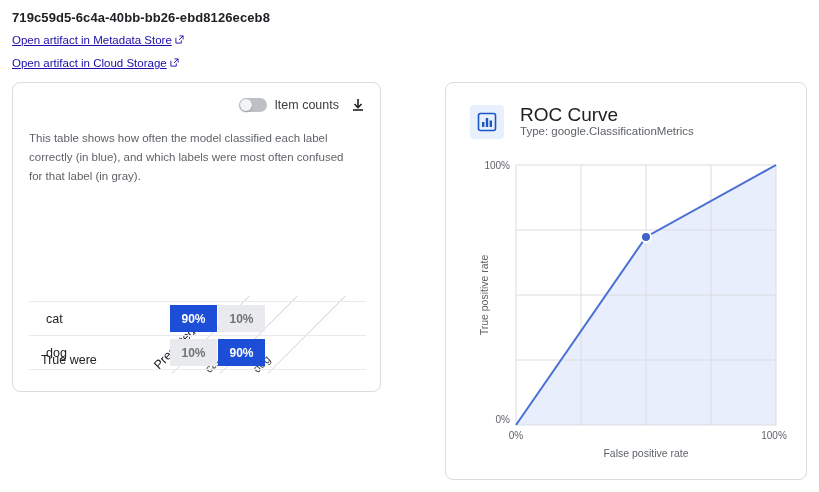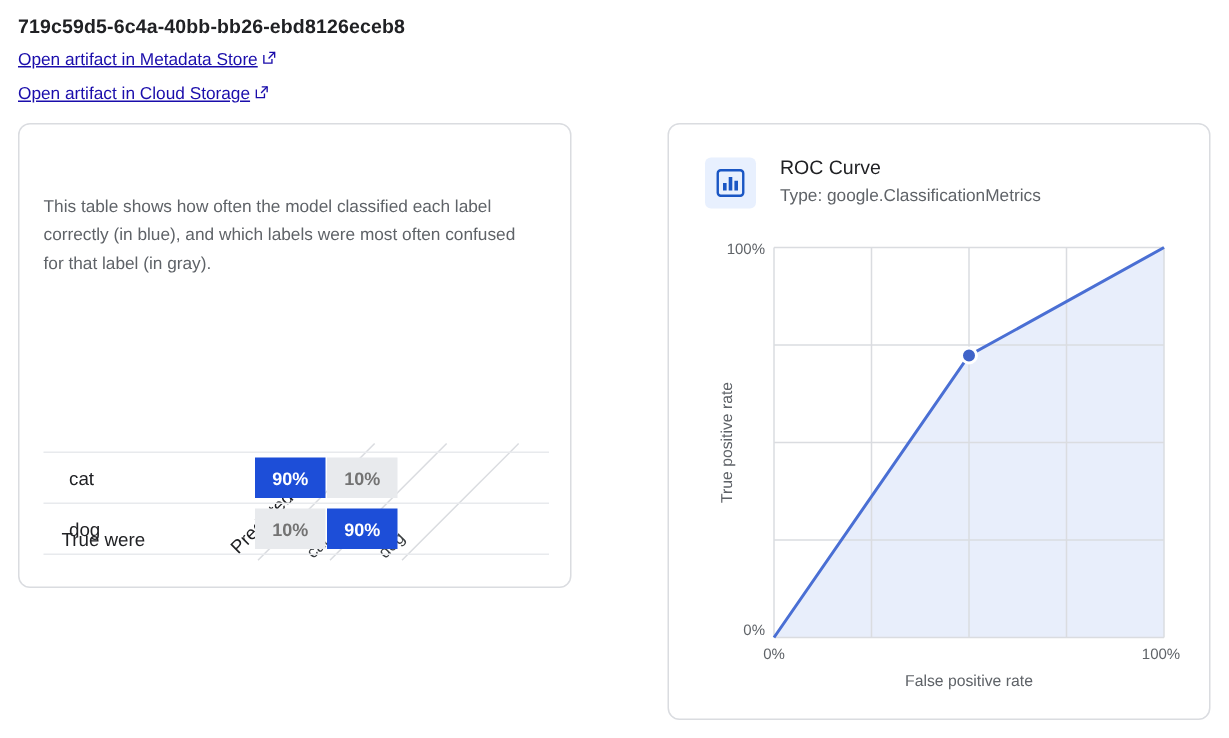--- a/index.html
+++ b/index.html
@@ -211,21 +211,21 @@
     background: #e8f0fe;
     border-radius: 4px;
     display: flex;
     align-items: center;
     justify-content: center;
   }
   .roc-title {
     position: absolute;
     left: 74px;
     top: 21px;
-    font-size: 13px;
+    font-size: 19px;
     color: #202124;
     text-align: center;
   }
   .roc-type {
     position: absolute;
     left: 74px;
     top: 42px;
     font-size: 11.5px;
     color: #5f6368;
   }
@@ -266,20 +266,33 @@
   <div class="link-row link-1">
     <a href="#">Open artifact in Metadata Store</a><span class="ext-icon"><svg width="9" height="9" viewBox="0 0 10 10">
           <path d="M1,3 L1,9 L7,9 L7,6" fill="none" stroke="#1a0dab" stroke-width="1"></path>
           <path d="M5,1 L9,1 L9,5" fill="none" stroke="#1a0dab" stroke-width="1"></path>
           <path d="M9,1 L4.5,5.5" fill="none" stroke="#1a0dab" stroke-width="1"></path>
         </svg></span>
   </div>
 
   <div class="card card-cm">
 
+    <div class="cm-toggle-wrap">
+      <div class="toggle">
+        <div class="knob"></div>
+      </div>
+      <div class="toggle-label">Item counts</div>
+      <span class="dl-icon">
+        <svg width="16" height="16" viewBox="0 0 16 16">
+          <path d="M8,2 L8,10" stroke="#202124" stroke-width="1.6" fill="none"></path>
+          <path d="M4.5,7 L8,10.5 L11.5,7" stroke="#202124" stroke-width="1.6" fill="none"></path>
+          <path d="M3,13 L13,13" stroke="#202124" stroke-width="1.6" fill="none"></path>
+        </svg>
+      </span>
+    </div>
 
     <div class="cm-desc">This table shows how often the model classified each label correctly (in blue), and which labels were most often confused for that label (in gray).</div>
 
     <div class="diag-line dl1"></div>
     <div class="diag-line dl2"></div>
     <div class="diag-line dl3"></div>
 
     <div class="diag-label diag-predicted">Predicted label</div>
     <div class="diag-label diag-cat">cat</div>
     <div class="diag-label diag-dog">dog</div>

